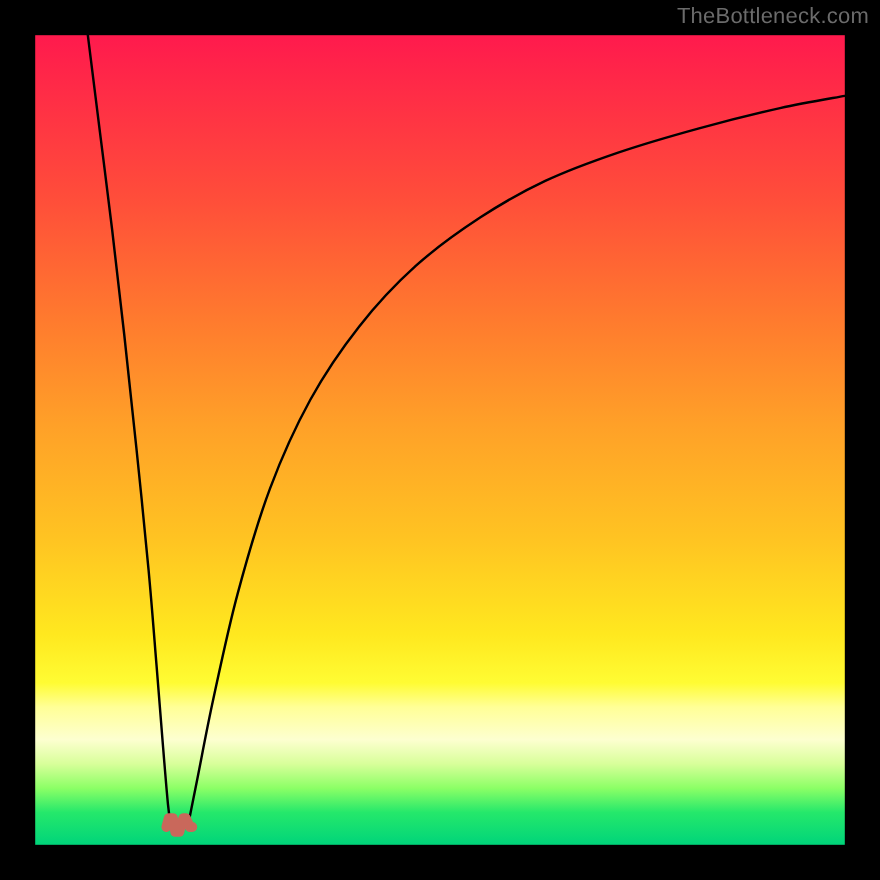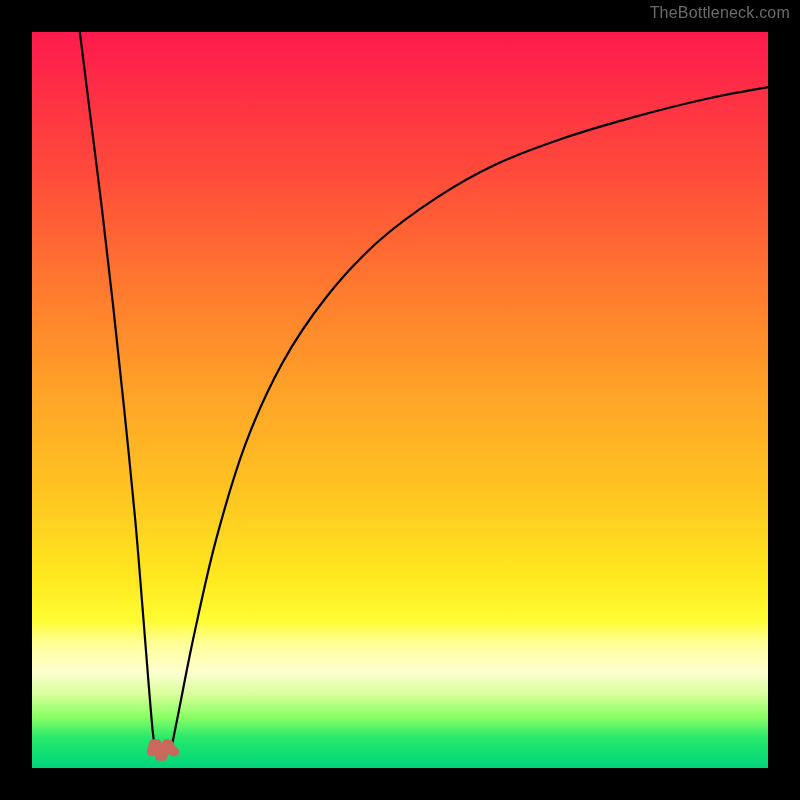--- a/index.html
+++ b/index.html
@@ -45,21 +45,21 @@
         #8cff66 93%,
         #25e86b 96%,
         #00d47a 100%
       );
   }
   .watermark {
     position: absolute;
     top: 4px;
     right: 10px;
     color: #6b6b6b;
-    font-size: 16px;
+    font-size: 20px;
     font-weight: 500;
     letter-spacing: 0.2px;
     user-select: none;
   }
   svg.curve {
     position: absolute;
     left: 0; top: 0;
     width: 736px;
     height: 736px;
     overflow: visible;

